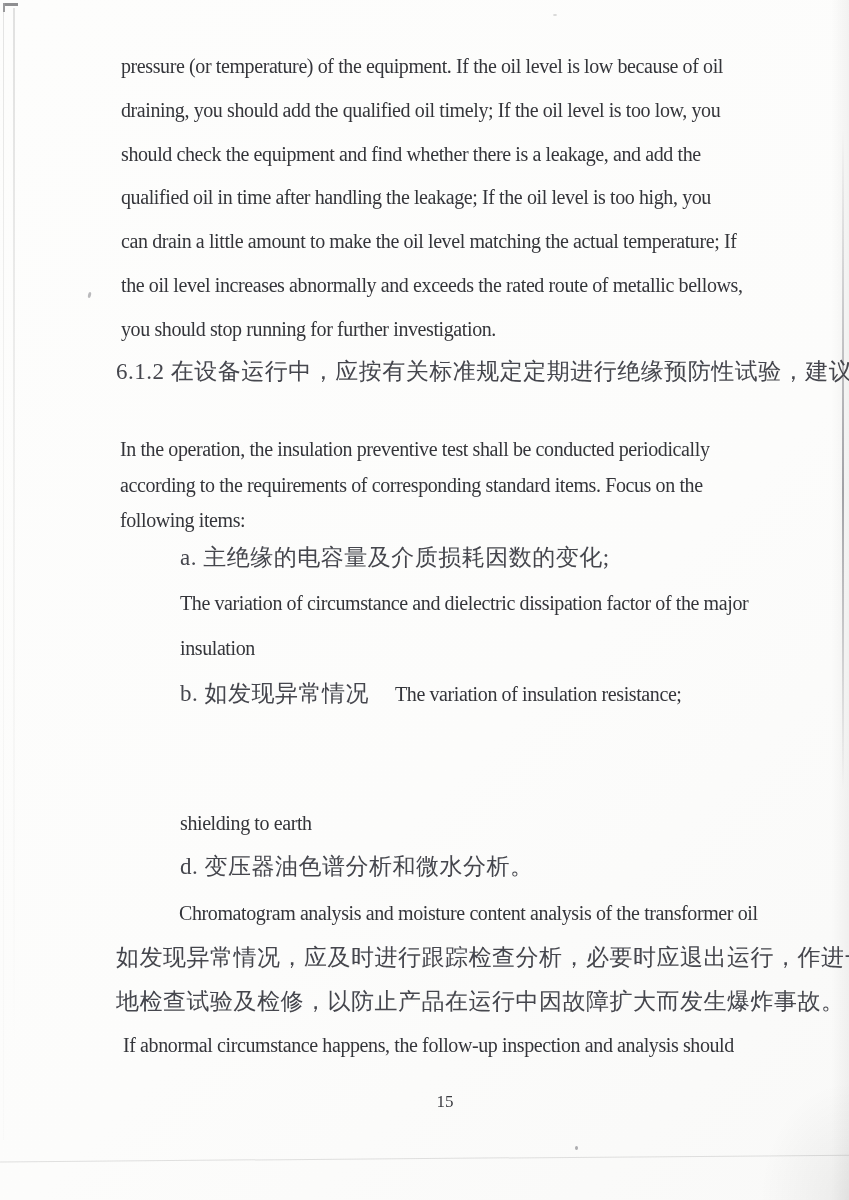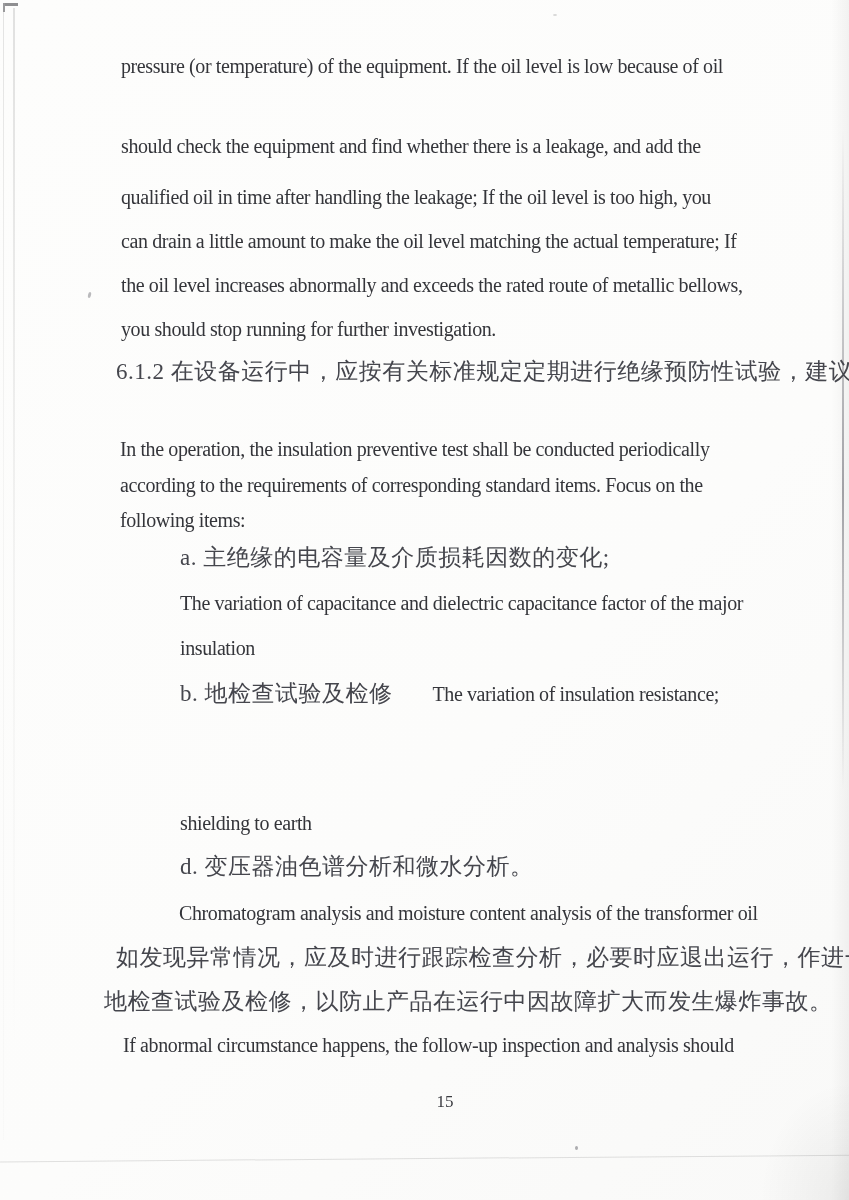--- a/index.html
+++ b/index.html
@@ -21,21 +21,21 @@
   .en {
     font-size: 20px;
     letter-spacing: -0.4px;
     color: #34353a;
   }
   .zh {
     font-size: 23px;
     letter-spacing: 0.5px;
     color: #45464d;
   }
-  .mixed-gap { margin-left: 40px; }
+  .mixed-gap { margin-left: 26px; }
   .page-number {
     position: absolute;
     left: 0;
     width: 890px;
     text-align: center;
     font-size: 17px;
     color: #3a3b40;
   }
   
   .corner-mark-h {
@@ -109,44 +109,45 @@
   <div class="edge-line-left-2"></div>
   <div class="edge-line-right"></div>
   <div class="edge-shade-right"></div>
   <div class="bottom-scan-line"></div>
   <div class="bottom-right-shade"></div>
   <div class="speck-1"></div>
   <div class="speck-2"></div>
   <div class="speck-3"></div>
 
   <div class="line en" style="left:121px; top:54px">pressure (or temperature) of the equipment. If the oil level is low because of oil</div>
-  <div class="line en" style="left:121px; top:134px">should check the equipment and find whether there is a leakage, and add the</div>
+  <div class="line en" style="left:121px; top:98px">draining, you should add the qualified oil timely; If the oil level is too low, you</div>
+  <div class="line en" style="left:121px; top:142px">should check the equipment and find whether there is a leakage, and add the</div>
   <div class="line en" style="left:121px; top:185px">qualified oil in time after handling the leakage; If the oil level is too high, you</div>
   <div class="line en" style="left:121px; top:229px">can drain a little amount to make the oil level matching the actual temperature; If</div>
   <div class="line en" style="left:121px; top:273px">the oil level increases abnormally and exceeds the rated route of metallic bellows,</div>
   <div class="line en" style="left:121px; top:317px">you should stop running for further investigation.</div>
 
   <div class="line zh" style="left:116px; top:358px">6.1.2 在设备运行中，应按有关标准规定定期进行绝缘预防性试验，建议重</div>
 
   <div class="line en" style="left:120px; top:437px">In the operation, the insulation preventive test shall be conducted periodically</div>
   <div class="line en" style="left:120px; top:473px">according to the requirements of corresponding standard items. Focus on the</div>
   <div class="line en" style="left:120px; top:508px">following items:</div>
 
   <div class="line zh" style="left:180px; top:544px">a. 主绝缘的电容量及介质损耗因数的变化;</div>
-  <div class="line en" style="left:180px; top:591px">The variation of capacitance and dielectric capacitance factor of the major</div>
+  <div class="line en" style="left:180px; top:591px">The variation of circumstance and dielectric dissipation factor of the major</div>
   <div class="line en" style="left:180px; top:636px">insulation</div>
 
   <div class="line" style="left:180px; top:680px">
-    <span class="zh">b. 地检查试验及检修</span><span class="en mixed-gap">The variation of insulation resistance;</span>
+    <span class="zh">b. 如发现异常情况</span><span class="en mixed-gap">The variation of insulation resistance;</span>
   </div>
 
   <div class="line en" style="left:180px; top:811px">shielding to earth</div>
 
   <div class="line zh" style="left:180px; top:853px">d. 变压器油色谱分析和微水分析。</div>
 
   <div class="line en" style="left:179px; top:901px">Chromatogram analysis and moisture content analysis of the transformer oil</div>
   <div class="line zh" style="left:116px; top:944px">如发现异常情况，应及时进行跟踪检查分析，必要时应退出运行，作进一步</div>
-  <div class="line zh" style="left:104px; top:988px">地检查试验及检修，以防止产品在运行中因故障扩大而发生爆炸事故。</div>
+  <div class="line zh" style="left:116px; top:988px">地检查试验及检修，以防止产品在运行中因故障扩大而发生爆炸事故。</div>
   <div class="line en" style="left:123px; top:1033px">If abnormal circumstance happens, the follow-up inspection and analysis should</div>
 
   <div class="page-number" style="top:1092px">15</div>
 
 </div>
 
 </body></html>

